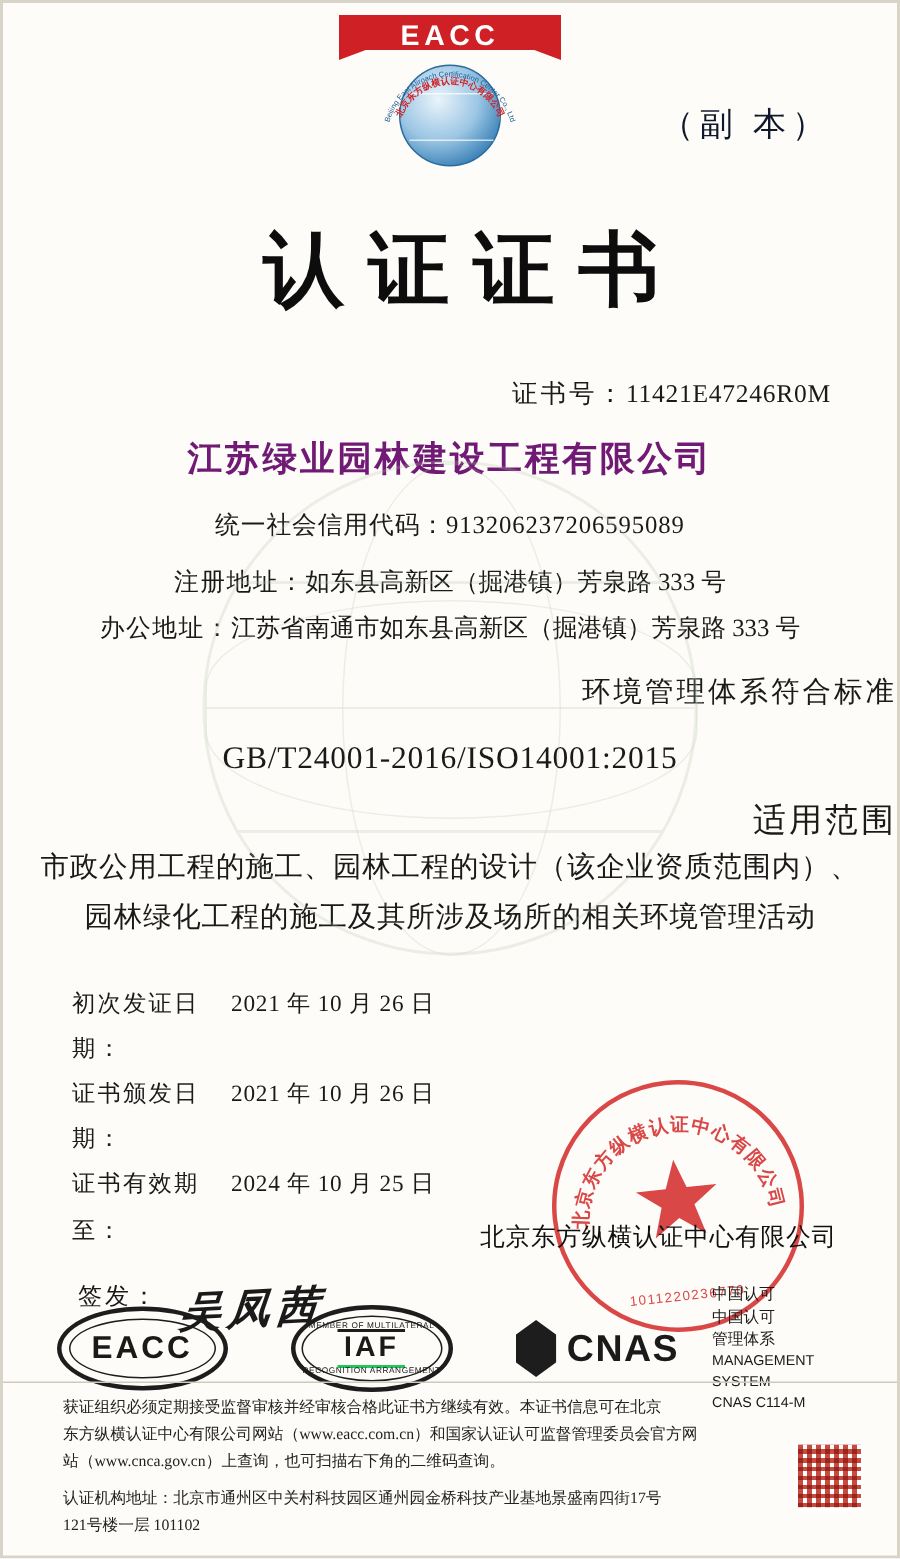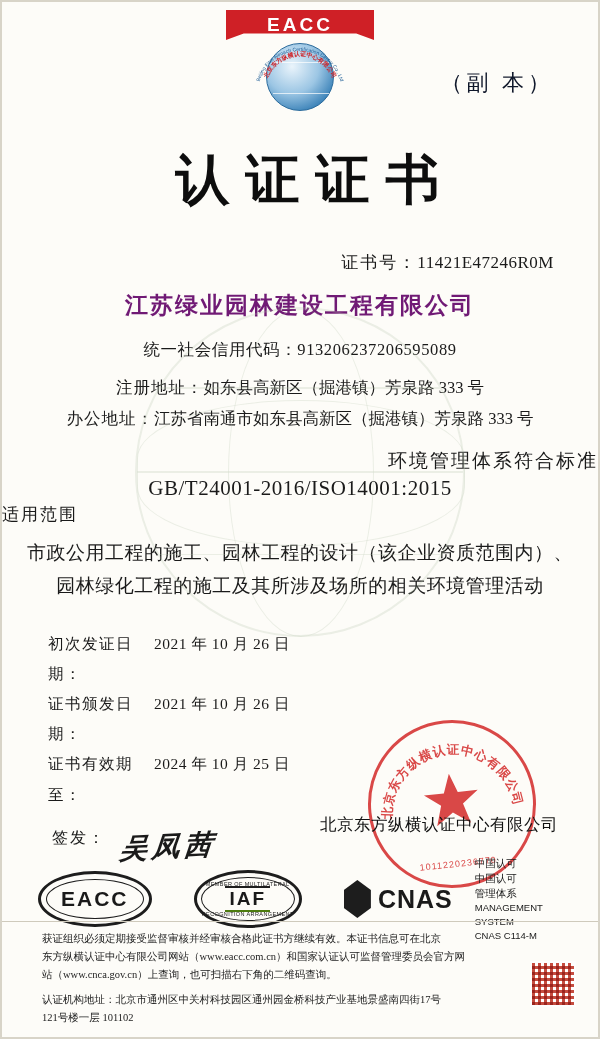--- a/index.html
+++ b/index.html
@@ -161,33 +161,33 @@
   }
   .addr-block .lbl { letter-spacing: 1px; }
 
   .std-head {
     margin-top: 14px;
     text-align: right;
     font-size: 19px;
     letter-spacing: 2px;
   }
   .std-code {
-    margin-top: 2px;
+    margin-top: 19px;
     text-align: center;
     font-size: 21px;
     letter-spacing: 0.5px;
   }
   .scope-head {
-    margin-top: 2px;
-    text-align: left;
-    font-size: 17px;
+    margin-top: 14px;
+    text-align: right;
+    font-size: 22px;
     letter-spacing: 2px;
   }
   .scope-body {
-    margin-top: 10px;
+    margin-top: 0;
     text-align: center;
     font-size: 19px;
     line-height: 1.75;
     letter-spacing: 0.5px;
   }
 
   
   .dates {
     margin-top: 26px;
     padding-left: 46px;
@@ -286,21 +286,21 @@
     position: absolute; left: 4px; top: 4px; right: 4px; bottom: 4px;
     border-radius: 50%;
     border: 1px solid #1d1d1d;
   }
   .iaf-core {
     font-family: "Liberation Sans", sans-serif;
     font-weight: bold;
     font-size: 19px;
     letter-spacing: 2px;
     border-top: 2px solid #1d1d1d;
-    border-bottom: 2px solid #4d7c0f;
+    border-bottom: 2px solid #22c55e;
     padding: 0 4px;
     line-height: 1.15;
   }
   .iaf-top, .iaf-bot {
     position: absolute;
     left: 0; width: 100%;
     text-align: center;
     font-family: "Liberation Sans", sans-serif;
     font-size: 5.5px;
     letter-spacing: 0.4px;

